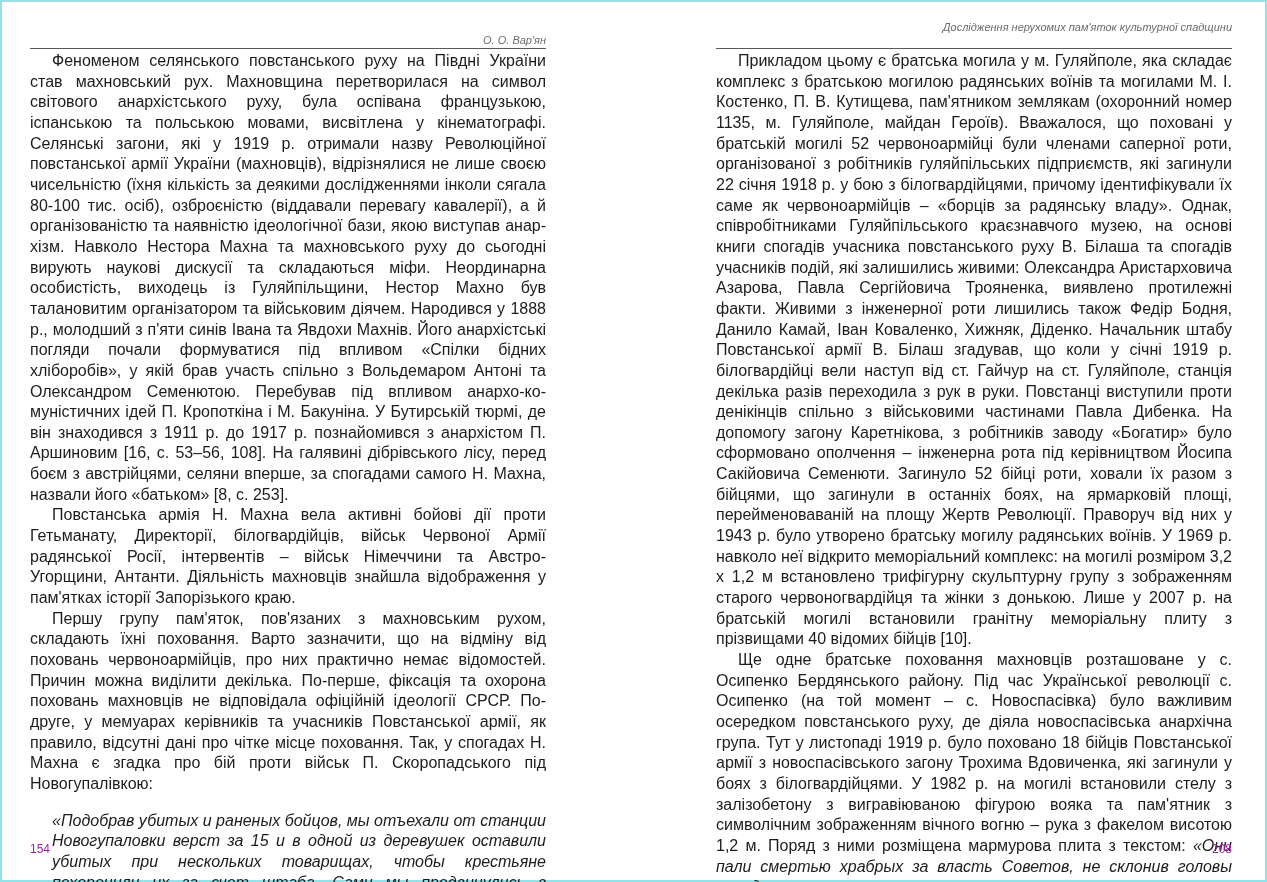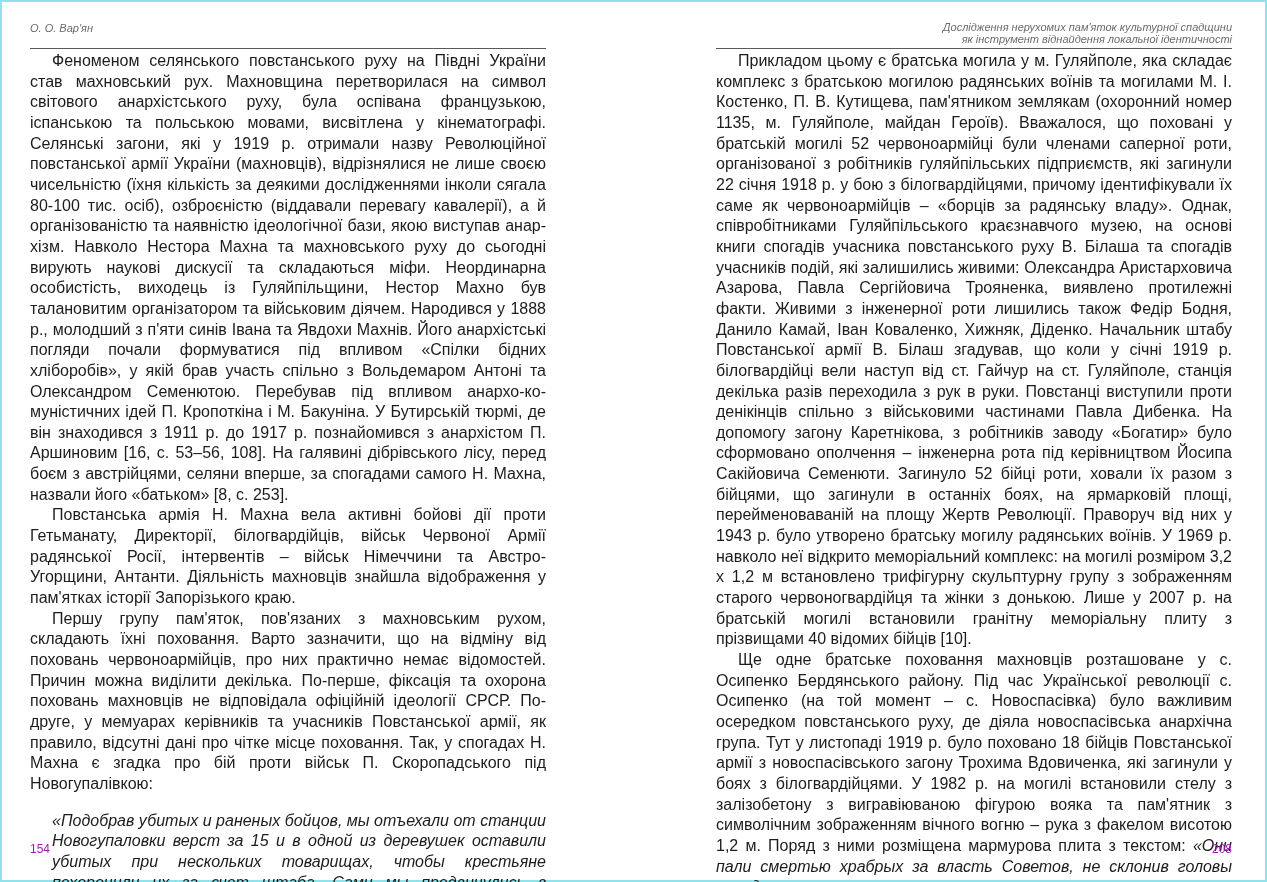--- a/index.html
+++ b/index.html
@@ -18,21 +18,21 @@
   .page {
     position: absolute; top: 0; height: 882px;
   }
   .page.left { left: 30px; width: 516px; }
   .page.right { left: 716px; width: 516px; }
   .running-head {
     position: absolute; left: 0; right: 0;
     font-style: italic; font-size: 11px; color: #6b6b6b;
     line-height: 12px;
   }
-  .page.left .running-head { top: 22px; text-align: left; }
+  .page.left .running-head { top: 34px; text-align: right; margin-left: 18px; }
   .page.right .running-head { top: 21px; text-align: right; }
   .rule {
     position: absolute; left: 0; right: 0; top: 48px;
     height: 0; border-top: 1px solid #5a5a5a;
   }
   .body {
     position: absolute; left: 0; right: 0; top: 51px;
     font-size: 16px; line-height: 20.65px;
     text-align: justify;
     hyphens: manual;
@@ -66,21 +66,20 @@
     <p class="indent">Першу групу пам'яток, пов'язаних з махновським рухом, складають їхні поховання. Варто зазначити, що на відміну від поховань червоноармійців, про них практично немає відомостей. Причин можна виділити декілька. По-перше, фіксація та охорона поховань махновців не відповідала офі­ційній ідеології СРСР. По-друге, у мемуарах керівників та учасників Пов­станської армії, як правило, відсутні дані про чітке місце поховання. Так, у спогадах Н. Махна є згадка про бій проти військ П. Скоропадського під Новогупалівкою:</p>
     <p class="quote">«Подобрав убитых и раненых бойцов, мы отъехали от станции Но­вогупаловки верст за 15 и в одной из деревушек оставили убитых при нескольких товарищах, чтобы крестьяне похоронили их за счет штаба. Сами мы продвинулись в направлении к селу Лукашево» [8, с. 298].</p>
     <p>Дані про те, що в районі сіл Тимошівки та Веселого було розстріляно 700 махновців, які під виглядом червоноармійців намагалися прорватися</p>
   </div>
   <div class="folio">154</div>
 </div>
 
 <div class="page right">
   <div class="running-head">
     <div>Дослідження нерухомих пам'яток культурної спадщини</div>
-    <div>як інструмент віднайдення локальної ідентичності</div>
   </div>
   <div class="rule"></div>
   <div class="body">
     <p class="indent">Прикладом цьому є братська могила у м. Гуляйполе, яка складає комп­лекс з братською могилою радянських воїнів та могилами М. І. Костенко, П. В. Кутищева, пам'ятником землякам (охоронний номер 1135, м. Гу­ляйполе, майдан Героїв). Вважалося, що поховані у братській могилі 52 червоноармійці були членами саперної роти, організованої з робітників гуляйпільських підприємств, які загинули 22 січня 1918 р. у бою з білогвар­дійцями, причому ідентифікували їх саме як червоноармійців – «борців за радянську владу». Однак, співробітниками Гуляйпільського краєзнавчого музею, на основі книги спогадів учасника повстанського руху В. Білаша та спогадів учасників подій, які залишились живими: Олександра Арис­тарховича Азарова, Павла Сергійовича Трояненка, виявлено протилежні факти. Живими з інженерної роти лишились також Федір Бодня, Данило Камай, Іван Коваленко, Хижняк, Діденко. Начальник штабу Повстанської армії В. Білаш згадував, що коли у січні 1919 р. білогвардійці вели наступ від ст. Гайчур на ст. Гуляйполе, станція декілька разів переходила з рук в руки. Повстанці виступили проти денікінців спільно з військовими части­нами Павла Дибенка. На допомогу загону Каретнікова, з робітників заводу «Богатир» було сформовано ополчення – інженерна рота під керівницт­вом Йосипа Сакійовича Семенюти. Загинуло 52 бійці роти, ховали їх разом з бійцями, що загинули в останніх боях, на ярмарковій площі, перейменова­ваній на площу Жертв Революції. Праворуч від них у 1943 р. було утворено братську могилу радянських воїнів. У 1969 р. навколо неї відкрито мемо­ріальний комплекс: на могилі розміром 3,2 х 1,2 м встановлено трифігурну скульптурну групу з зображенням старого червоногвардійця та жінки з донькою. Лише у 2007 р. на братській могилі встановили гранітну мемо­ріальну плиту з прізвищами 40 відомих бійців [10].</p>
     <p class="indent"><span>Ще одне братське поховання махновців розташоване у с. Осипенко Бердянського району. Під час Української революції с. Осипенко (на той момент – с. Новоспасівка) було важливим осередком повстанського руху, де діяла новоспасівська анархічна група. Тут у листопаді 1919 р. було по­ховано 18 бійців Повстанської армії з новоспасівського загону Трохима Вдовиченка, які загинули у боях з білогвардійцями. У 1982 р. на могилі встановили стелу з залізобетону з вигравіюваною фігурою вояка та пам'ят­ник з символічним зображенням вічного вогню – рука з факелом висотою 1,2 м. Поряд з ними розміщена мармурова плита з текстом: </span><em>«Они пали смертью храбрых за власть Советов, не склонив головы перед</em></p>
   </div>
   <div class="folio">208</div>
 </div>
 
 </body></html>

